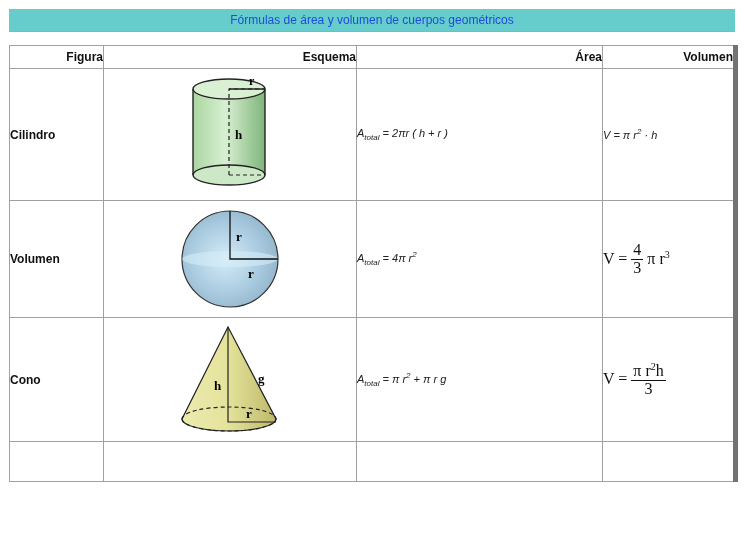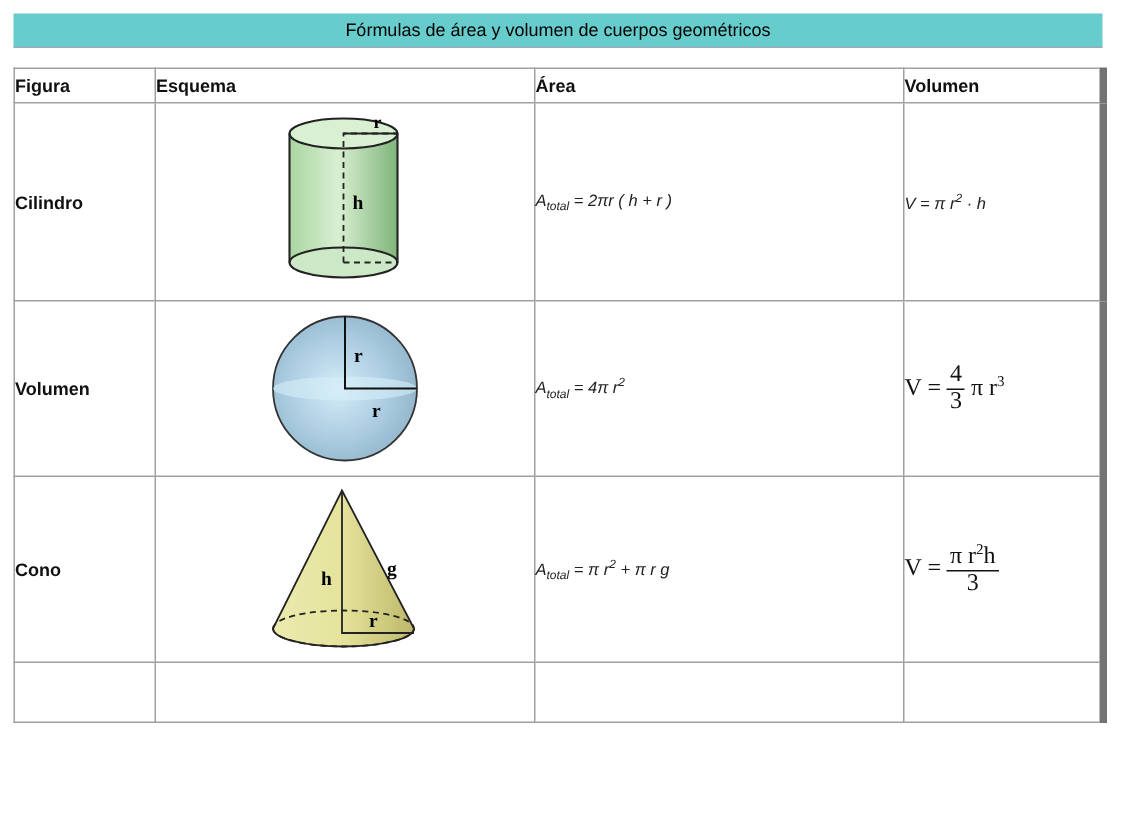--- a/index.html
+++ b/index.html
@@ -1,25 +1,25 @@
 <!DOCTYPE html>
 <html><head>
 <meta charset="utf-8">
 <style>
   html, body { margin: 0; padding: 0; background: #ffffff; }
   body { width: 751px; height: 560px; overflow: hidden; position: relative;
          font-family: "Liberation Sans", sans-serif; color: #111; }
   .title-bar { position: absolute; left: 9px; top: 9px; width: 726px; height: 23px;
                background: #66cccc; border-bottom: 1px solid #9ab; box-sizing: border-box;
-               text-align: center; font-size: 12px; line-height: 22px; color: #000000; }
+               text-align: center; font-size: 12px; line-height: 22px; color: #1d4ed8; }
   table.formulas { position: absolute; left: 9px; top: 45px; width: 726px;
                    border-collapse: collapse; table-layout: fixed; font-size: 12px; }
   table.formulas th, table.formulas td { border: 1px solid #a0a0a0; padding: 0; }
   table.formulas td.last, table.formulas th.last { border-right: 5px solid #737373; }
-  table.formulas th { font-weight: bold; height: 22px; text-align: left; font-size: 12px; }
+  table.formulas th { font-weight: bold; height: 22px; text-align: right; font-size: 12px; }
   td.fig { padding-left: 10px; vertical-align: middle; font-weight: bold; }
   td.scheme { text-align: center; vertical-align: middle; }
   td.area, td.vol { padding-left: 10px; vertical-align: middle; }
   .f { font-size: 11px; color: #222; font-style: italic; }
   .f sub, .f sup { font-size: 8px; }
   .serif { font-family: "Liberation Serif", serif; font-size: 16px; color: #111;
            display: inline-flex; align-items: center; gap: 4px; }
   .frac { display: inline-flex; flex-direction: column; align-items: center; line-height: 1.05; }
   .frac .num { border-bottom: 1px solid #111; padding: 0 2px; }
   .frac sup { font-size: 10px; }

